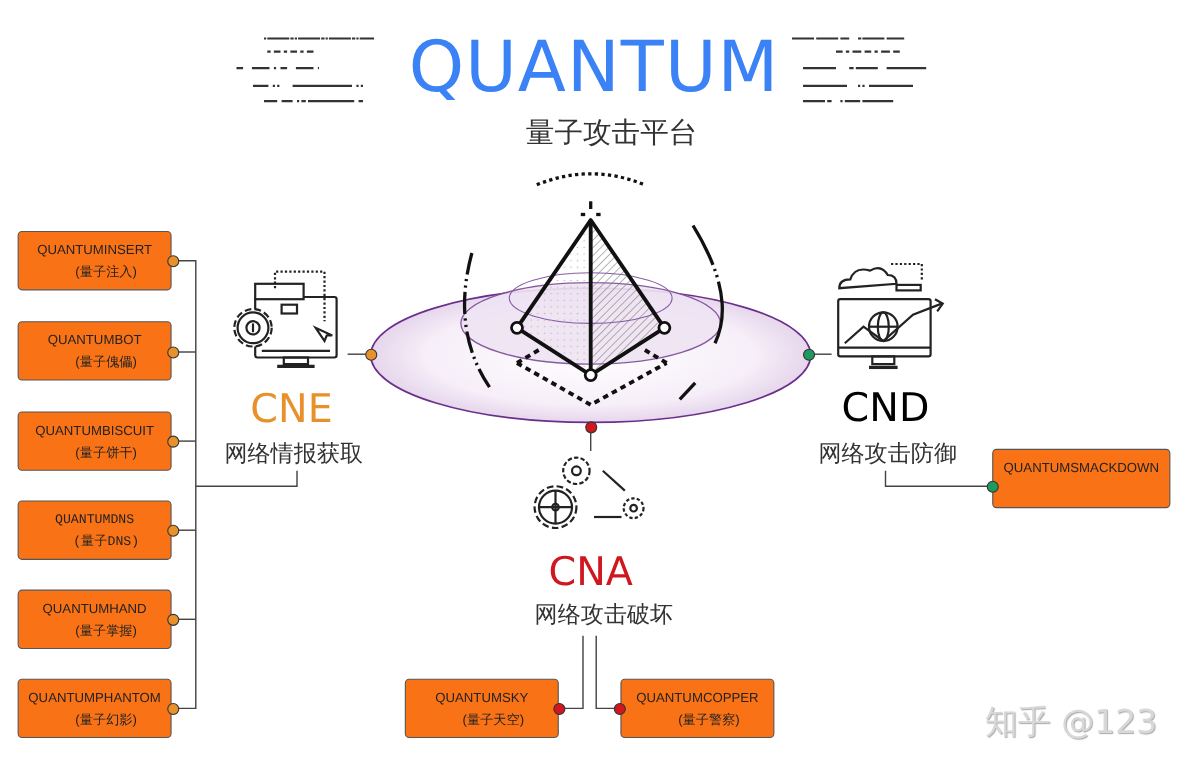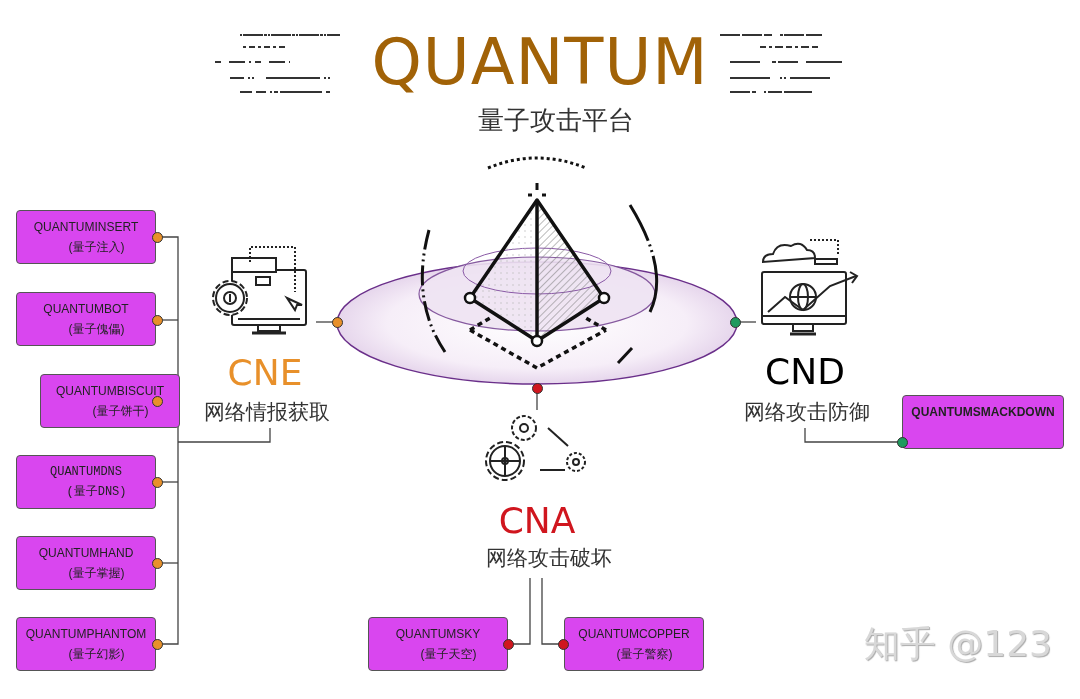--- a/index.html
+++ b/index.html
@@ -1,32 +1,32 @@
 <!DOCTYPE html>
 <html><head>
 <meta charset="utf-8">
 <style>
   html, body { margin:0; padding:0; background:#ffffff; }
   body { width:1080px; height:699px; position:relative; overflow:hidden;
          font-family:"DejaVu Sans", "Liberation Sans", sans-serif; color:#222; }
   .abs { position:absolute; }
   #title { left:0; width:1080px; top:24px; text-align:center; font-size:64px;
-           font-family:"DejaVu Sans", sans-serif; letter-spacing:1px; color:#a16207; line-height:76px; }
+           font-family:"DejaVu Sans", sans-serif; letter-spacing:1px; color:#3b82f6; line-height:76px; }
   #subtitle { left:0; width:1080px; top:103px; text-align:center; font-size:26px; color:#333;padding-left:16px; }
-  .box { position:absolute; width:140px; height:54px; background:#d946ef;
+  .box { position:absolute; width:140px; height:54px; background:#f97316;
          border:1px solid #555; border-radius:4px; box-sizing:border-box;
          text-align:center; font-size:12px; line-height:20px; padding-top:6px;
          font-family:"Liberation Sans", sans-serif; color:#222; }
   .box .cn { font-size:12px;padding-left:21px; }
   .wide { width:162px; }
   .dot { position:absolute; width:11px; height:11px; border-radius:50%;
          border:1px solid #333; box-sizing:border-box; }
   .code { position:absolute; font-size:36px; font-family:"DejaVu Sans", sans-serif; text-align:center; }
   .desc { position:absolute; font-size:21px; color:#333; text-align:right; }
-  #watermark { right:28px; top:620px; font-size:36px; color:#d8d8d8;
+  #watermark { right:28px; top:636px; font-size:30px; color:#d8d8d8;
                text-shadow:1px 1px 1px #aaa; font-family:"DejaVu Sans", sans-serif; }
   svg { position:absolute; left:0; top:0; }
 </style>
 </head>
 <body>
 
 <svg width="1080" height="699" viewBox="0 0 1080 699">
   <defs>
     <radialGradient id="disc" cx="50%" cy="50%" r="50%">
       <stop offset="0%" stop-color="#ffffff"></stop>
@@ -149,21 +149,21 @@
 <div id="subtitle" class="abs">量子攻击平台</div>
 
 <div class="box" style="left:16px;top:210px;">
   <div>QUANTUMINSERT</div>
   <div class="cn">(量子注入)</div>
 </div>
 <div class="box" style="left:16px;top:292px;">
   <div>QUANTUMBOT</div>
   <div class="cn">(量子傀儡)</div>
 </div>
-<div class="box" style="left:16px;top:374px;margin-left:24px;">
+<div class="box" style="left:16px;top:374px;">
   <div>QUANTUMBISCUIT</div>
   <div class="cn">(量子饼干)</div>
 </div>
 <div class="box" style="left:16px;top:455px;font-family:Liberation Mono, monospace;">
   <div>QUANTUMDNS</div>
   <div class="cn">(量子DNS)</div>
 </div>
 <div class="box" style="left:16px;top:536px;">
   <div>QUANTUMHAND</div>
   <div class="cn">(量子掌握)</div>
@@ -182,21 +182,21 @@
 <div class="dot" style="left:332px;top:317px;background:#e8902a;"></div>
 <div class="dot" style="left:730px;top:317px;background:#1e9a5e;"></div>
 <div class="dot" style="left:532px;top:383px;background:#d0161e;"></div>
 
 <div class="code" style="left:200px;width:130px;top:352px;color:#e8902a;">CNE</div>
 <div class="desc" style="left:200px;width:130px;top:398px;">网络情报获取</div>
 
 <div class="code" style="left:740px;width:130px;top:351px;color:#000000;">CND</div>
 <div class="desc" style="left:740px;width:130px;top:398px;">网络攻击防御</div>
 
-<div class="box wide" style="left:902px;top:395px;font-weight:bold;">
+<div class="box wide" style="left:902px;top:408px;">
   <div>QUANTUMSMACKDOWN</div>
 </div>
 <div class="dot" style="left:897px;top:437px;background:#1e9a5e;"></div>
 
 <div class="code" style="left:472px;width:130px;top:500px;color:#d0161e;">CNA</div>
 <div class="desc" style="left:462px;width:150px;top:544px;">网络攻击破坏</div>
 
 <div class="box" style="left:368px;top:617px;">
   <div>QUANTUMSKY</div>
   <div class="cn">(量子天空)</div>

